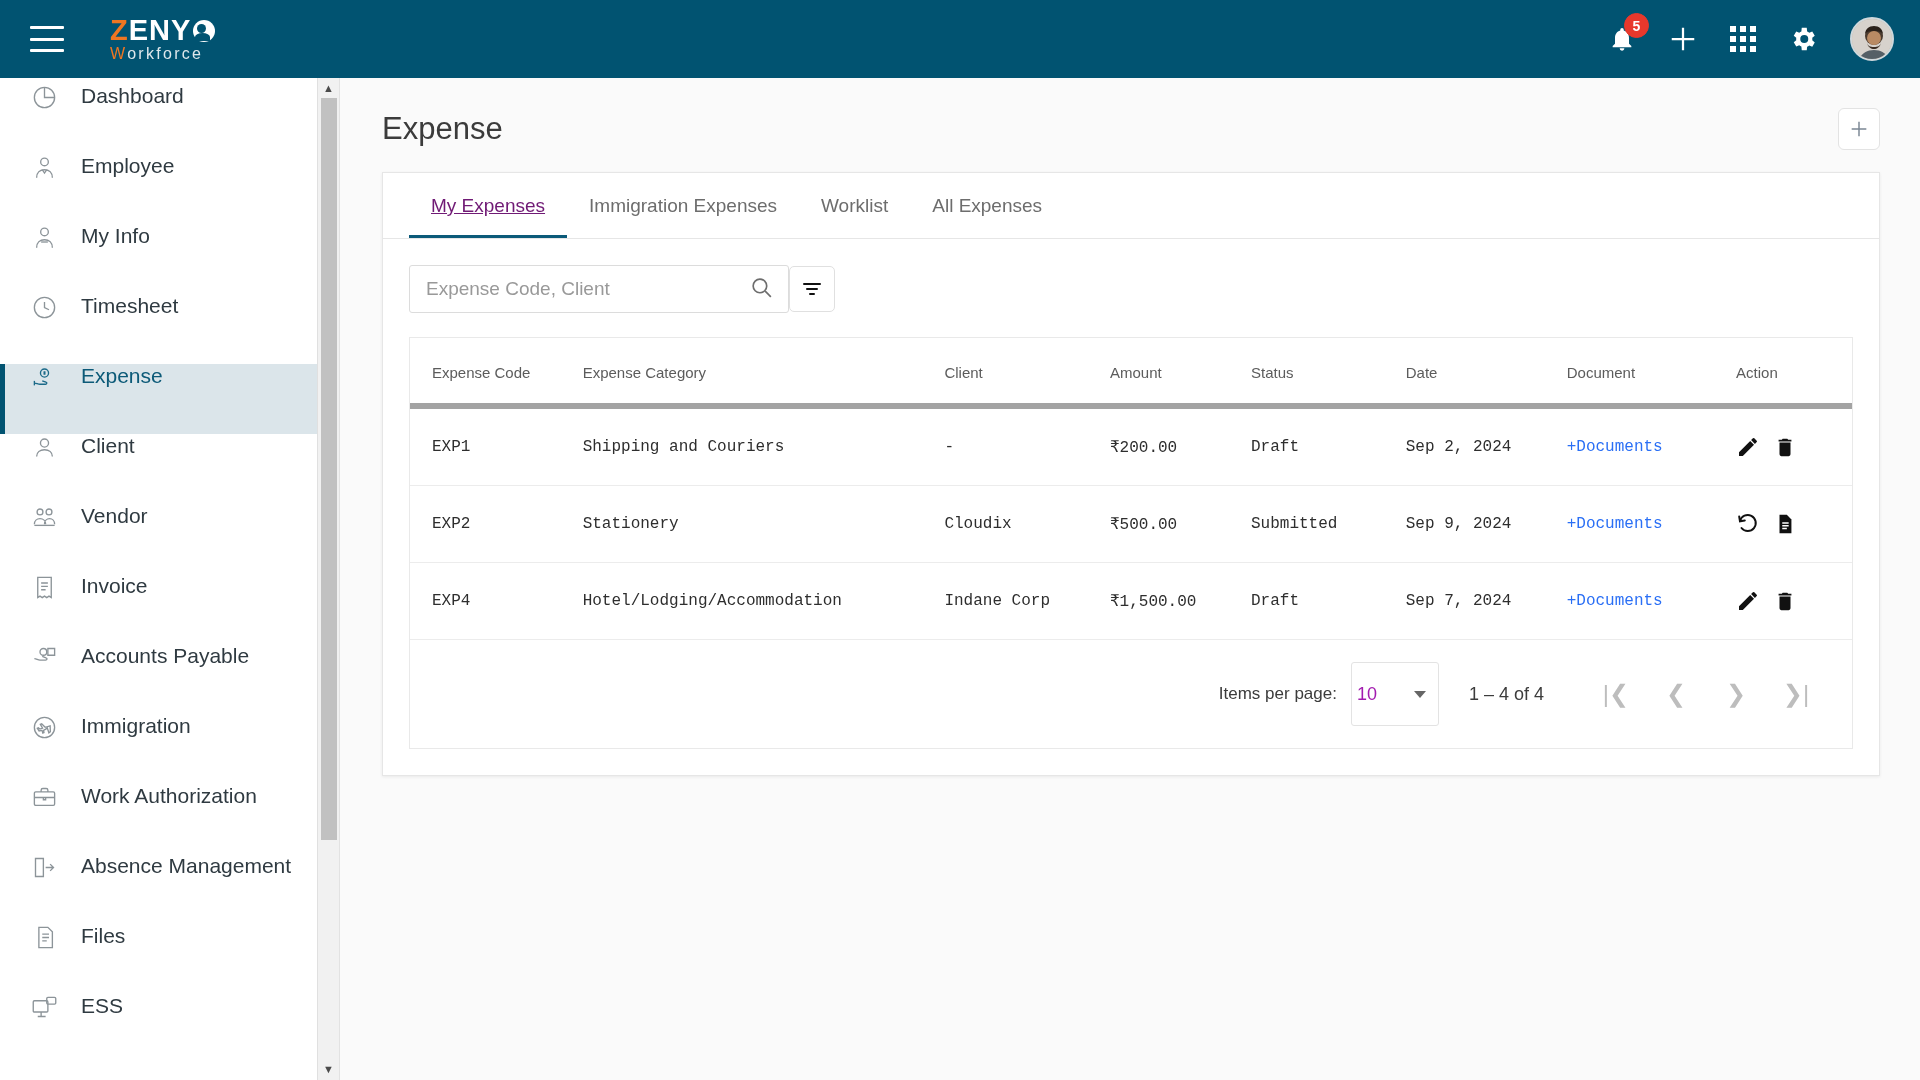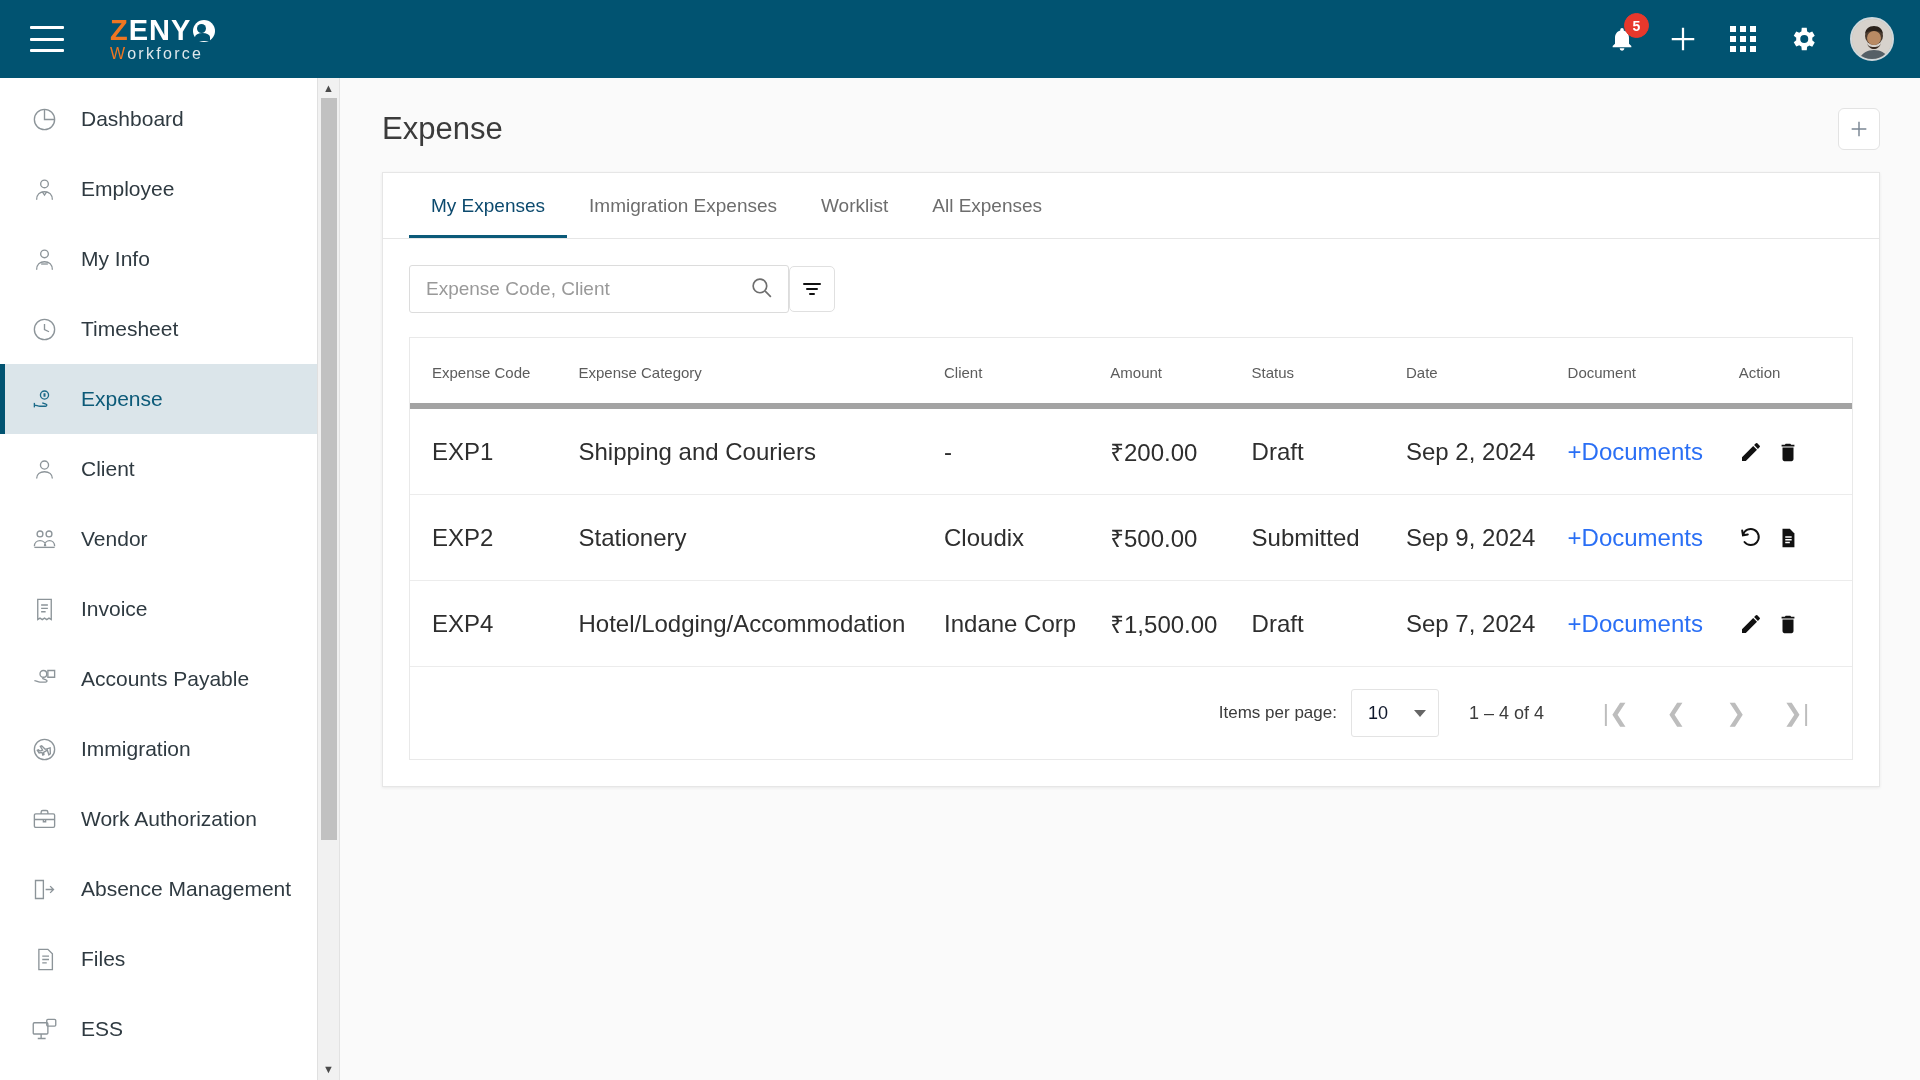--- a/index.html
+++ b/index.html
@@ -58,21 +58,21 @@
 
   
   .sidebar {
     width: 340px; min-width:340px; background:#ffffff; position:relative;
     border-right:1px solid #e2e2e2; display:flex;
   }
   .sidebar-scroll {
     flex:1; overflow:hidden; padding-top: 6px;
   }
   .nav-item {
-    display:flex; align-items:center; height:70px; padding-left:26px;
+    display:flex; align-items:flex-start; height:70px; padding-left:26px;
     color:#2f3a41; font-size:21px; cursor:pointer; border-left:5px solid transparent;
     position:relative;
   }
   .nav-item .nav-icon { width:42px; min-width:42px; display:flex; align-items:center; justify-content:flex-start; color:#8c9499; }
   .nav-item .nav-label { margin-left:8px; white-space:nowrap; }
   .nav-item.active {
     background:#dbe5ea; border-left:5px solid #015371; color:#0c5a78;
   }
   .nav-item.active .nav-icon { color:#1b6a89; }
 
@@ -100,21 +100,21 @@
 
   .card {
     margin: 22px 40px 0 42px; background:#fff; border:1px solid #e6e6e6;
     box-shadow:0 1px 3px rgba(0,0,0,.07); display:flex; flex-direction:column;
   }
   .tabs { display:flex; border-bottom:1px solid #e6e6e6; padding-left: 26px; }
   .tab {
     padding: 22px 22px 18px; font-size:19px; color:#6d6d6d; cursor:pointer;
     border-bottom:3px solid transparent; white-space:nowrap;
   }
-  .tab.active { color:#0c4a6e; border-bottom:3px solid #0b5a79; }
+  .tab.active { color:#701a75; border-bottom:3px solid #0b5a79;text-decoration:underline; }
 
   .toolbar { padding: 26px 26px 0 26px; display:flex; align-items:center; }
   .search-wrap {
     width: 380px; height:48px; border:1px solid #dcdcdc; border-radius:3px; background:#fff;
     display:flex; align-items:center; padding: 0 14px 0 16px;
   }
   .search-wrap input {
     flex:1; border:0; outline:0; font-size:19px; color:#3b3b3b; font-family:inherit; background:transparent;
   }
   .search-wrap input::placeholder { color:#999; }
@@ -124,44 +124,44 @@
   }
 
   .table-wrap { margin: 24px 26px 26px 26px; border:1px solid #e9e9e9; }
   table { width:100%; border-collapse:collapse; }
   thead th {
     text-align:left; font-size:15px; color:#5c5c5c; font-weight:400;
     padding: 26px 10px 22px 0; border-bottom:6px solid #a3a3a3;
   }
   thead th:first-child, tbody td:first-child { padding-left:22px; }
   tbody td {
-    font-size:24px; color:#2e2e2e; padding: 26px 10px 26px 0;
-    border-bottom:1px solid #ececec; white-space:nowrap;
+    font-size:16px; color:#2e2e2e; padding: 26px 10px 26px 0;
+    border-bottom:1px solid #ececec; white-space:nowrap;font-family:Liberation Mono, monospace;
   }
   .col-code   { width: 180px; }
   .col-cat    { width: 370px; }
   .col-client { width: 170px; }
   .col-amount { width: 145px; }
   .col-status { width: 160px; }
   .col-date   { width: 165px; }
   .col-doc    { width: 175px; }
   .col-action { width: 120px; }
   .doc-link { color:#2a6ff5; cursor:pointer; }
   .actions { display:flex; align-items:center; gap:14px; }
   .act { cursor:pointer; color:#111; display:inline-flex; }
 
   .pager {
     display:flex; align-items:center; justify-content:flex-end; gap:0;
     padding: 22px 26px 22px 0; font-size:17px; color:#3c3c3c;
   }
   .pager-label { margin-right:14px; }
   .ipp {
-    width:88px; height:48px; border:1px solid #e3e3e3; border-radius:3px; background:#fff;
-    display:flex; align-items:center; justify-content:space-between; padding: 0 12px 0 16px;
-    font-size:18px; color:#0f172a; cursor:pointer; margin-right:30px;
+    width:88px; height:64px; border:1px solid #e3e3e3; border-radius:3px; background:#fff;
+    display:flex; align-items:center; justify-content:space-between; padding: 0 12px 0 5px;
+    font-size:18px; color:#a21caf; cursor:pointer; margin-right:30px;
   }
   .caret { width:0;height:0;border-left:6px solid transparent;border-right:6px solid transparent;border-top:7px solid #666; }
   .range { margin-right:42px; font-size:18px; }
   .pbtn { width:60px; text-align:center; color:#bdbdbd; font-size:24px; cursor:pointer; user-select:none; }
 </style>
 </head>
 <body>
 
 <div class="app">
 

